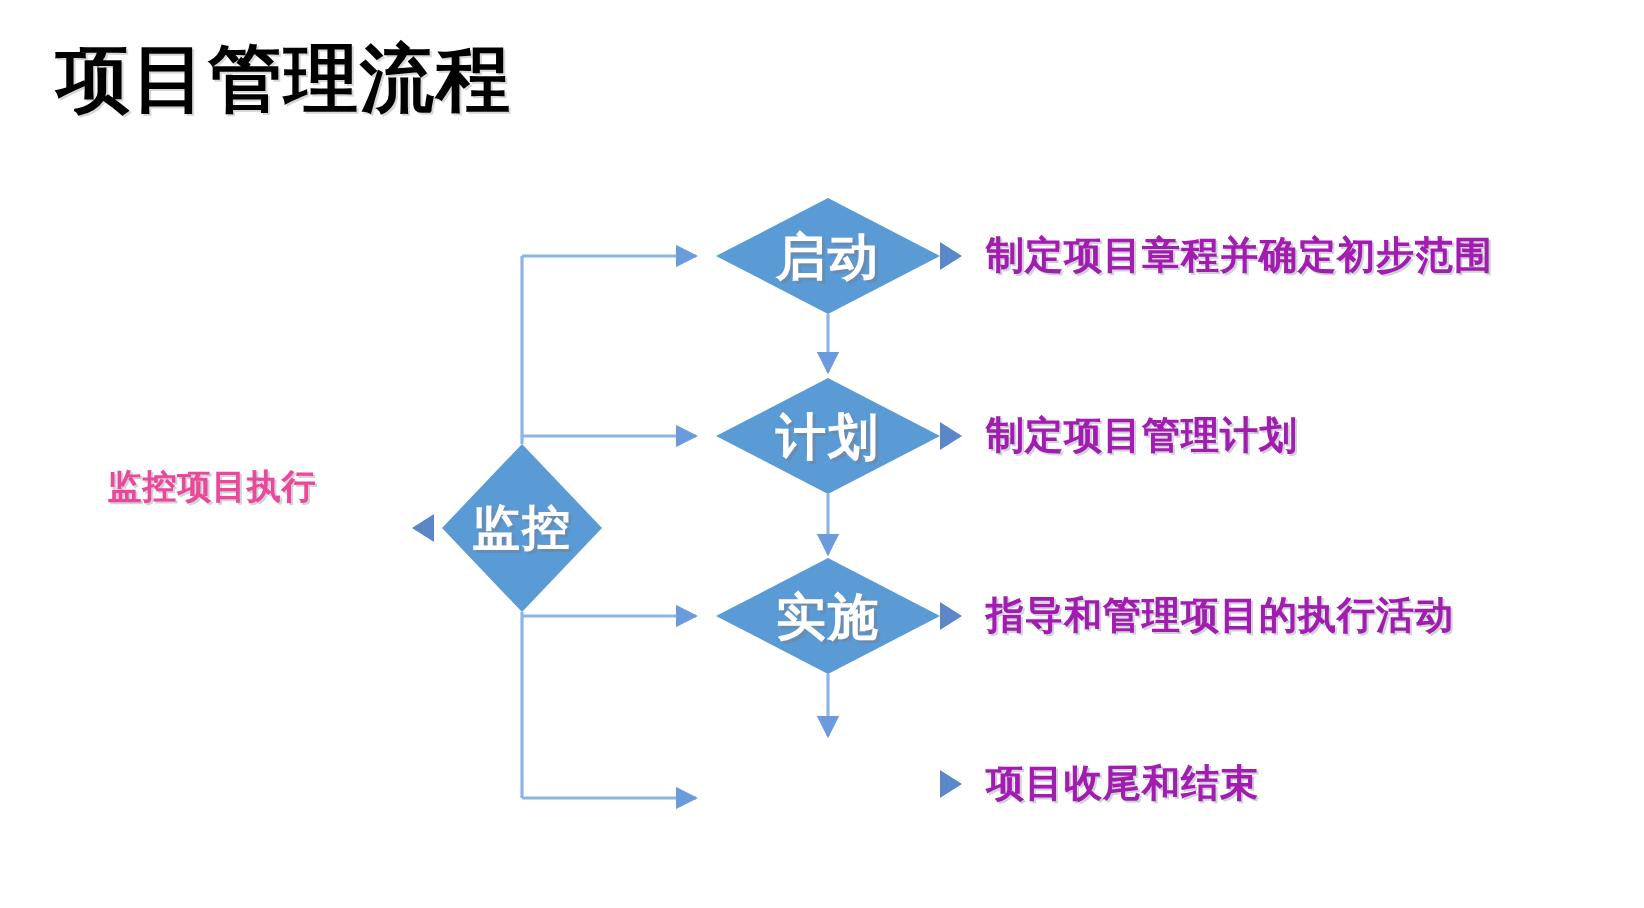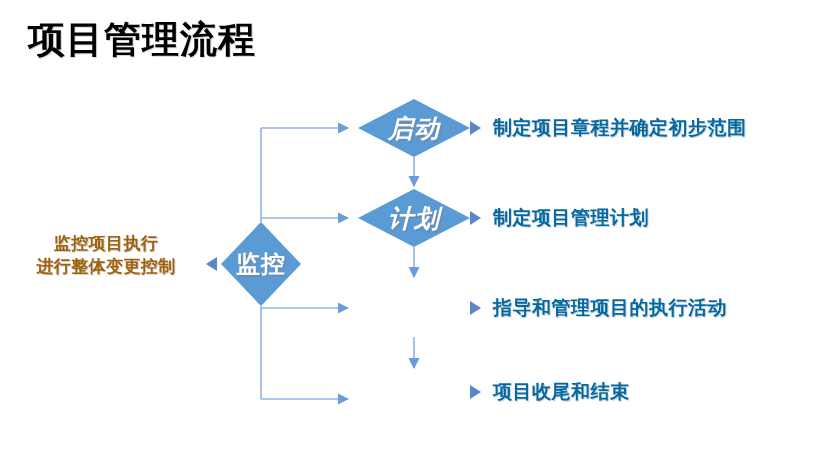--- a/index.html
+++ b/index.html
@@ -56,21 +56,20 @@
     font-size: 25px;
     font-weight: bold;
     color: #ffffff;
     letter-spacing: 1px;
     white-space: nowrap;
     text-shadow: 1.5px 1.5px 0 rgba(120,125,145,0.50);
   }
   .stage {
     width: 112px;
     height: 58px;
-    font-style: italic;
   }
   .monitor-node {
     width: 80px;
     height: 84px;
   }
   .monitor-node .dlabel { font-size: 24px; }
 
   
   .desc {
     position: absolute;
@@ -81,35 +80,35 @@
   .desc .bullet {
     flex: 0 0 auto;
     width: 13px;
     height: 16px;
     margin-right: 11px;
     display: block;
   }
   .desc .dtext {
     font-size: 19px;
     font-weight: bold;
-    color: #0369a1;
+    color: #a21caf;
     letter-spacing: 0.5px;
     text-shadow: 1px 1px 0 rgba(175,178,195,0.6);
   }
 
   
   #left-note {
     position: absolute;
     left: 6px;
     top: 233px;
     width: 200px;
     text-align: center;
     font-size: 17px;
     font-weight: bold;
-    color: #a16207;
+    color: #ec4899;
     line-height: 1.35;
     letter-spacing: 0.4px;
     text-shadow: 1px 1px 0 rgba(175,178,195,0.6);
   }
   #left-note .nl { display: block; white-space: nowrap; }
   #left-bullet {
     position: absolute;
     left: 205px;
     top: 256px;
     width: 13px;
@@ -142,21 +141,20 @@
     <path d="M 261 308 L 348 308" stroke="#8FB4E3" stroke-width="1.6" fill="none" marker-end="url(#arrEndR)"></path>
     <path d="M 261 399 L 348 399" stroke="#8FB4E3" stroke-width="1.6" fill="none" marker-end="url(#arrEndR)"></path>
 
     <path d="M 414 157 L 414 186" stroke="#8FB4E3" stroke-width="1.6" fill="none" marker-end="url(#arrEndD)"></path>
     <path d="M 414 247 L 414 277" stroke="#8FB4E3" stroke-width="1.6" fill="none" marker-end="url(#arrEndD)"></path>
     <path d="M 414 337 L 414 368" stroke="#8FB4E3" stroke-width="1.6" fill="none" marker-end="url(#arrEndD)"></path>
   </svg>
 
   <div id="left-note">
     <span class="nl">监控项目执行</span>
-    <span class="nl">进行整体变更控制</span>
   </div>
   <svg id="left-bullet" viewBox="0 0 13 16">
     <path d="M 12 1 L 12 15 L 1 8 Z" fill="#5B87C8"></path>
   </svg>
 
   <div class="diamond monitor-node" style="left:221px; top:222px;">
     <svg class="shape" viewBox="0 0 80 84" preserveAspectRatio="none">
       <polygon points="40,0 80,42 40,84 0,42" fill="#5B9BD5"></polygon>
     </svg>
     <span class="dlabel">监控</span>
@@ -169,20 +167,26 @@
     <span class="dlabel">启动</span>
   </div>
 
   <div class="diamond stage" style="left:358px; top:189px;align-items:center;">
     <svg class="shape" viewBox="0 0 112 58" preserveAspectRatio="none">
       <polygon points="56,0 112,29 56,58 0,29" fill="#5B9BD5"></polygon>
     </svg>
     <span class="dlabel">计划</span>
   </div>
 
+  <div class="diamond stage" style="left:358px; top:279px;">
+    <svg class="shape" viewBox="0 0 112 58" preserveAspectRatio="none">
+      <polygon points="56,0 112,29 56,58 0,29" fill="#5B9BD5"></polygon>
+    </svg>
+    <span class="dlabel">实施</span>
+  </div>
 
 
   <div class="desc" style="left:469px; top:115px;">
     <svg class="bullet" viewBox="0 0 13 16">
       <path d="M 1 1 L 1 15 L 12 8 Z" fill="#5B87C8"></path>
     </svg>
     <span class="dtext">制定项目章程并确定初步范围</span>
   </div>
 
   <div class="desc" style="left:469px; top:205px;">

